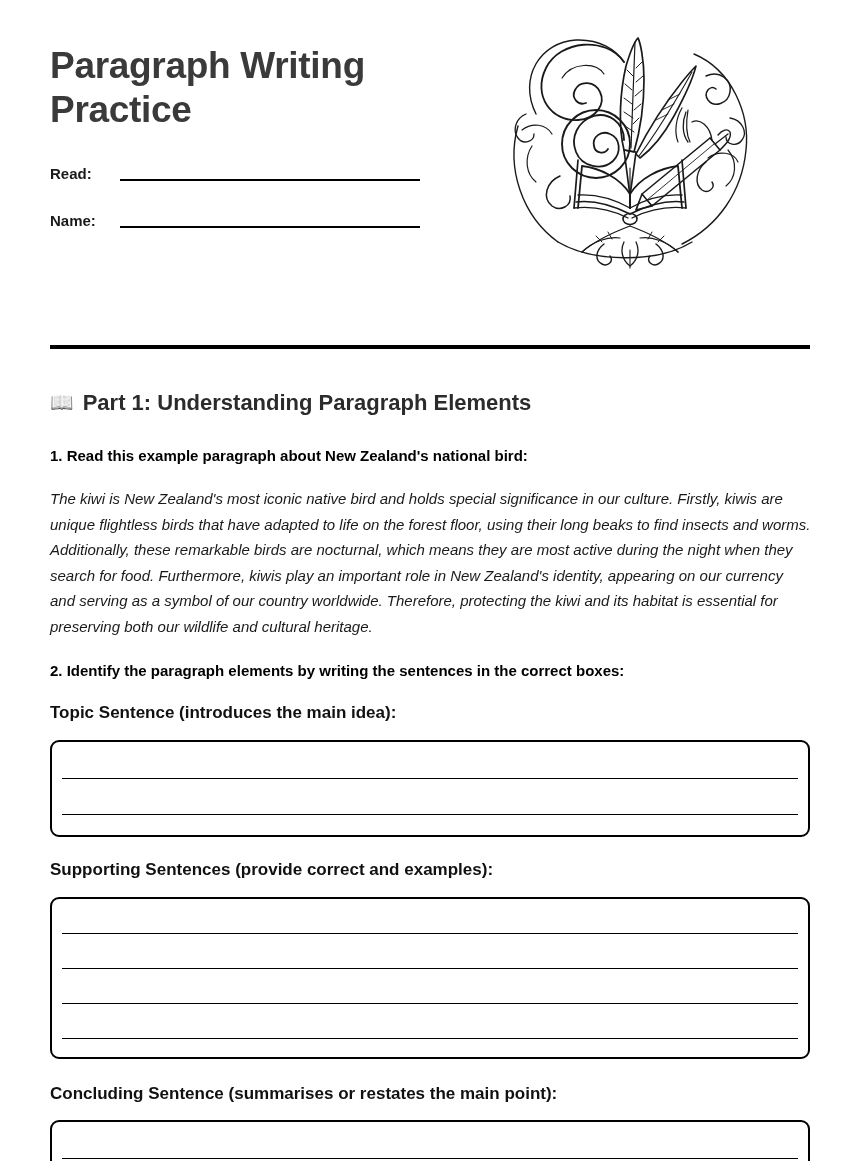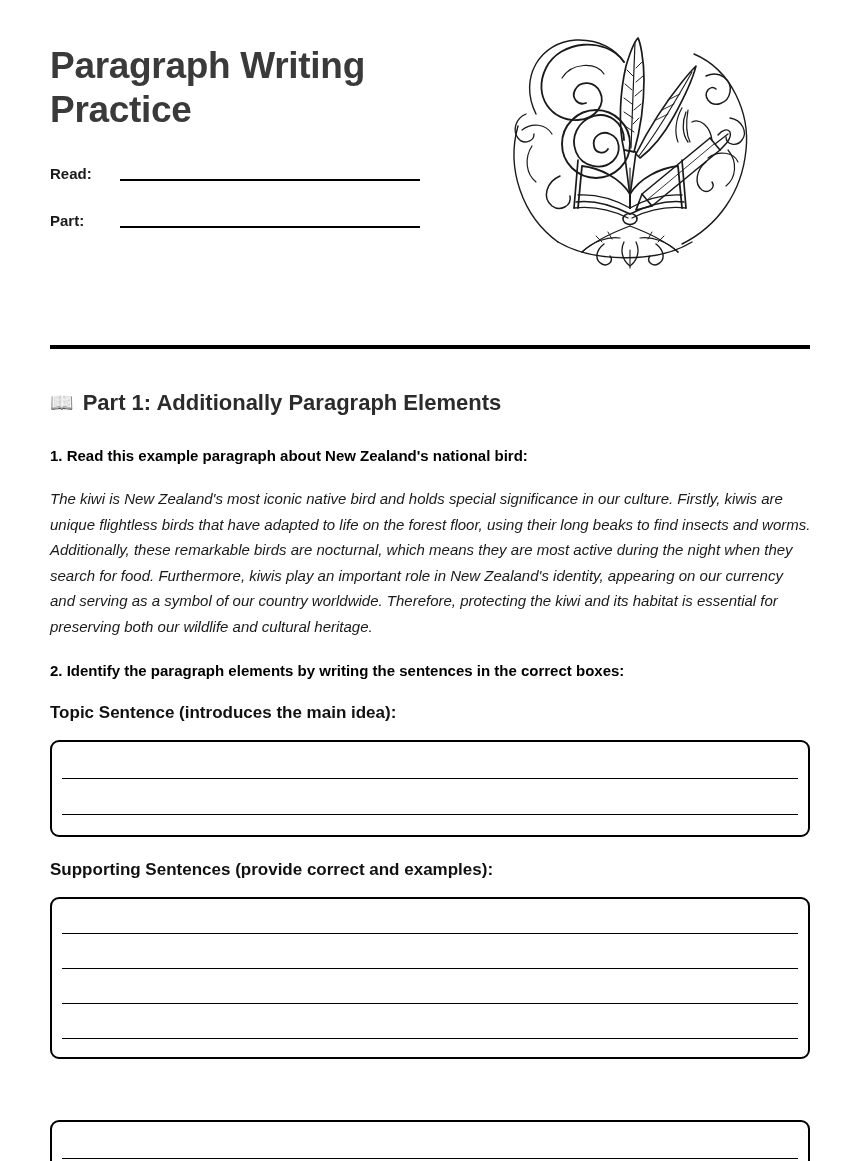--- a/index.html
+++ b/index.html
@@ -187,21 +187,21 @@
   <div class="header">
 
     <div class="title">Paragraph Writing Practice</div>
 
     <div class="meta-row name">
       <span class="meta-label">Read:</span>
       <span class="meta-line"></span>
     </div>
 
     <div class="meta-row date">
-      <span class="meta-label">Part:</span>
+      <span class="meta-label">Name:</span>
       <span class="meta-line"></span>
     </div>
   </div>
 
   <div class="illustration">
     <svg viewBox="0 0 270 252" xmlns="http://www.w3.org/2000/svg" fill="none" stroke="#1a1a1a" stroke-width="1.6" stroke-linecap="round" stroke-linejoin="round">
 
       <path d="M40 96 C22 60 44 24 80 22 C104 21 120 32 128 44" stroke-width="1.4"></path>
       <path d="M22 108 C10 150 26 198 62 224" stroke-width="1.4"></path>
       <path d="M198 36 C236 52 254 96 250 132 C246 174 222 208 186 226" stroke-width="1.4"></path>
@@ -283,21 +283,21 @@
       <path d="M128 224 C124 232 126 242 134 248 C142 242 144 232 140 224" stroke-width="1.3"></path>
       <path d="M100 218 L106 224 M112 214 L116 221 M156 214 L152 221 M168 218 L162 224" stroke-width="1"></path>
       <path d="M134 232 L134 250" stroke-width="1.1"></path>
     </svg>
   </div>
 
   <div class="divider"></div>
 
   <div class="part-heading">
     <span class="book-emoji">📖</span>
-    <span>Part 1: Additionally Paragraph Elements</span>
+    <span>Part 1: Understanding Paragraph Elements</span>
   </div>
 
   <div class="q-label q1">1. Read this example paragraph about New Zealand's national bird:</div>
 
   <div class="example-paragraph">The kiwi is New Zealand's most iconic native bird and holds special significance in our culture. Firstly, kiwis are unique flightless birds that have adapted to life on the forest floor, using their long beaks to find insects and worms. Additionally, these remarkable birds are nocturnal, which means they are most active during the night when they search for food. Furthermore, kiwis play an important role in New Zealand's identity, appearing on our currency and serving as a symbol of our country worldwide. Therefore, protecting the kiwi and its habitat is essential for preserving both our wildlife and cultural heritage.</div>
 
   <div class="q-label q2">2. Identify the paragraph elements by writing the sentences in the correct boxes:</div>
 
   <div class="section-label lbl-topic">Topic Sentence (introduces the main idea):</div>
   <div class="answer-box box-topic">
@@ -310,20 +310,21 @@
   <div class="section-label lbl-support">Supporting Sentences (provide correct and examples):</div>
   <div class="answer-box box-support">
     <div class="rule-wrap">
       <div class="rule" style="top:34px"></div>
       <div class="rule" style="top:69px"></div>
       <div class="rule" style="top:104px"></div>
       <div class="rule" style="top:139px"></div>
     </div>
   </div>
 
+  <div class="section-label lbl-conclude">Concluding Sentence (summarises or restates the main point):</div>
   <div class="answer-box box-conclude">
     <div class="rule-wrap">
       <div class="rule" style="top:36px"></div>
 
     </div>
   </div>
 
 </div>
 
 </body></html>

